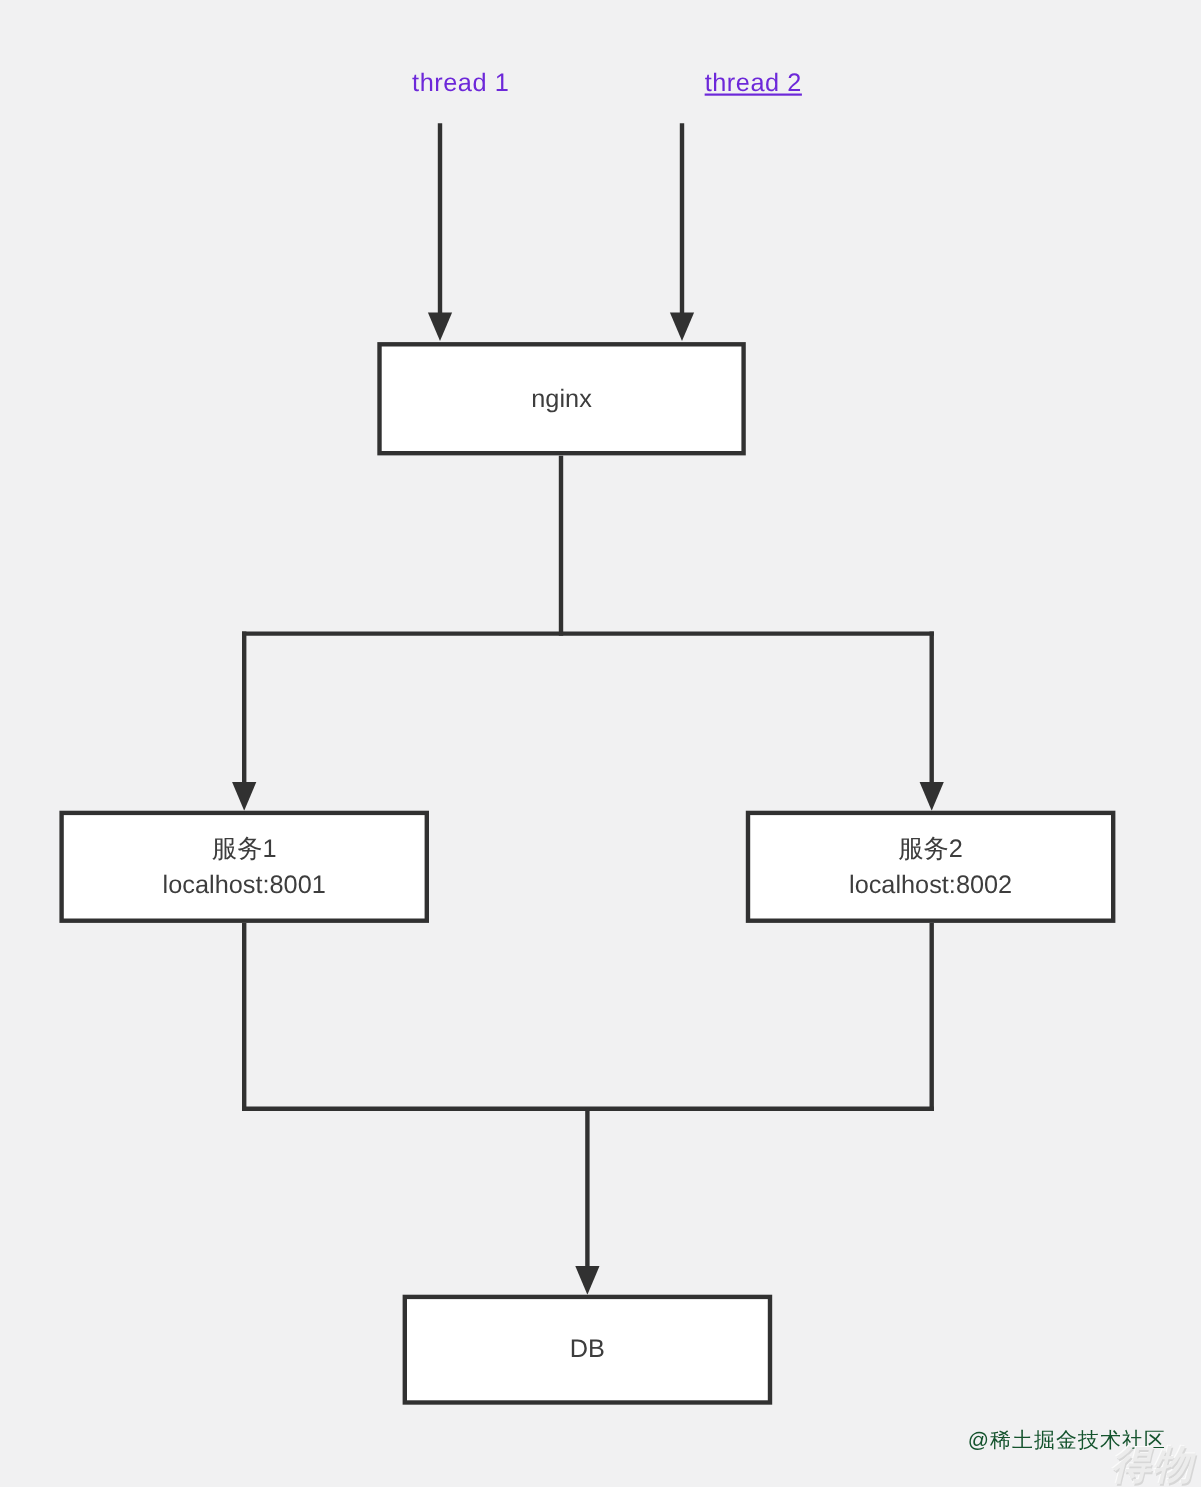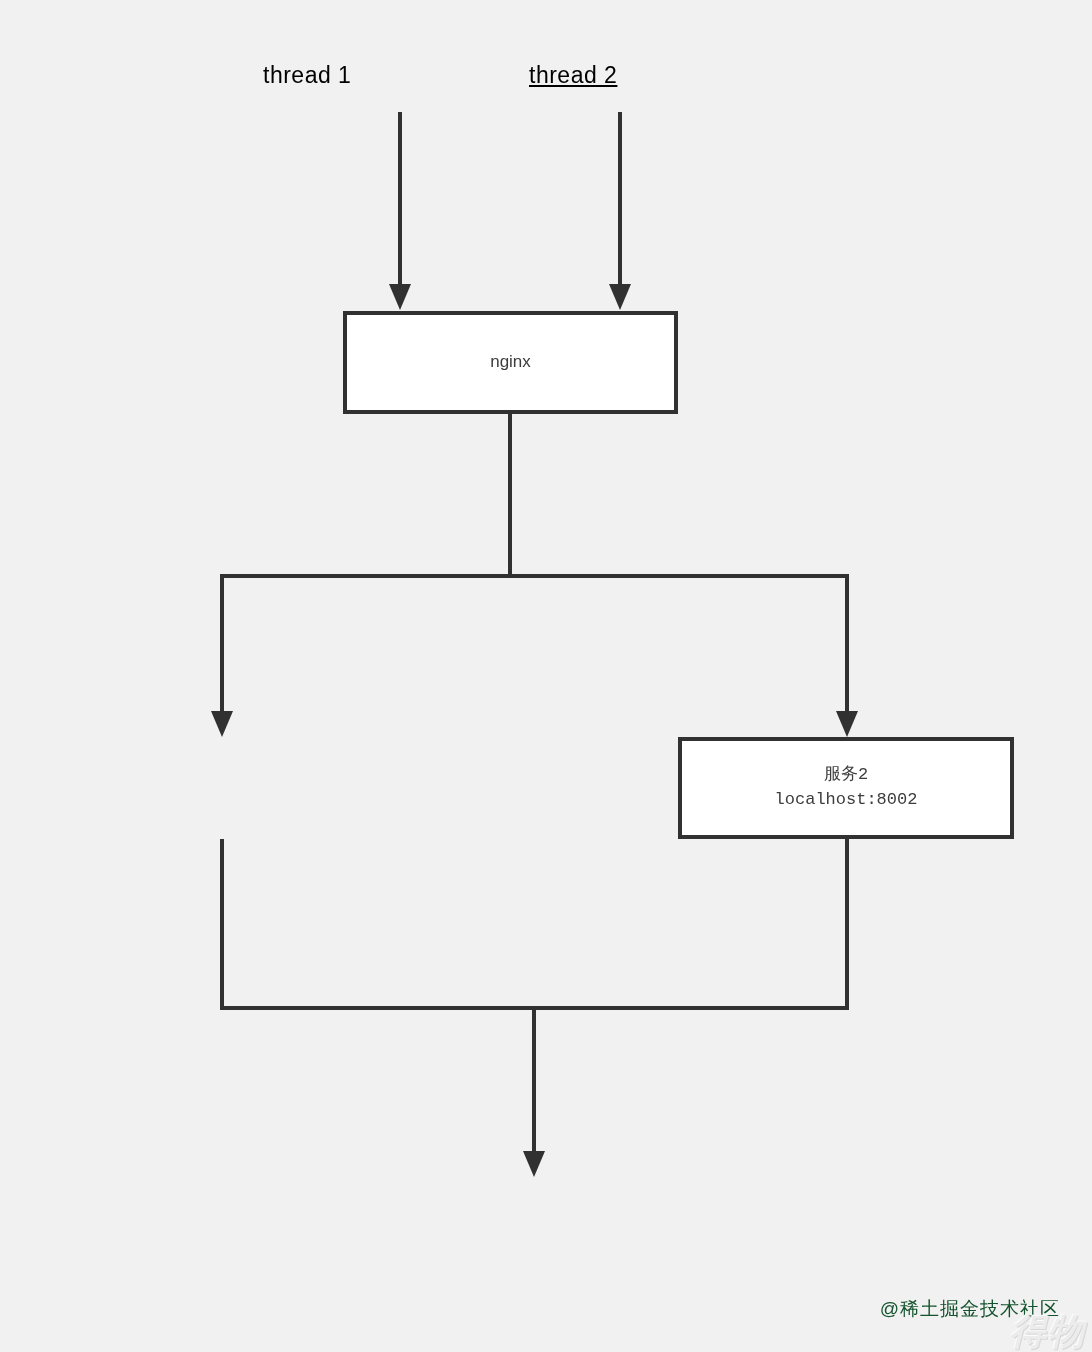--- a/index.html
+++ b/index.html
@@ -18,42 +18,42 @@
     position: absolute;
     left: 0;
     top: 0;
     width: 1092px;
     height: 1352px;
     display: block;
   }
   .free-label {
     position: absolute;
     width: 200px;
-    text-align: left;
+    text-align: right;
     font-size: 23px;
-    color: #000000;
+    color: #6d28d9;
     letter-spacing: 0.5px;
   }
   .node {
     position: absolute;
     background: #ffffff;
     border: 4px solid #313131;
     box-sizing: border-box;
     display: flex;
     flex-direction: column;
     align-items: center;
     justify-content: center;
-    font-size: 17px;
+    font-size: 23px;
     color: #3d3d3d;
     line-height: 1.45;
     text-align: center;
   }
   .node-nginx   { left: 343px; top: 311px;  width: 335px; height: 103px; }
   .node-svc1    { left: 54px;  top: 737px;  width: 336px; height: 102px; }
-  .node-svc2    { left: 678px; top: 737px;  width: 336px; height: 102px; font-family: Liberation Mono, monospace; }
+  .node-svc2    { left: 678px; top: 737px;  width: 336px; height: 102px; }
   .node-db      { left: 366px; top: 1177px; width: 336px; height: 100px; }
   .label-thread1 { left: 263px; top: 62px; }
   .label-thread2 { left: 529px; top: 62px; text-decoration: underline; }
   .watermark-community {
     position: absolute;
     right: 32px;
     top: 1296px;
     font-size: 19px;
     color: #14532d;
     letter-spacing: 1px;
@@ -108,24 +108,31 @@
   </svg>
 
   <div class="free-label label-thread1">thread 1</div>
 
   <div class="free-label label-thread2">thread 2</div>
 
   <div class="node node-nginx">
     <span>nginx</span>
   </div>
 
+  <div class="node node-svc1">
+    <div>服务1</div>
+    <div>localhost:8001</div>
+  </div>
 
   <div class="node node-svc2">
     <div>服务2</div>
     <div>localhost:8002</div>
   </div>
 
+  <div class="node node-db">
+    <span>DB</span>
+  </div>
 
   <div class="watermark-community">@稀土掘金技术社区</div>
 
   <div class="watermark-brand">得物</div>
 
 </div>
 
 </body></html>

